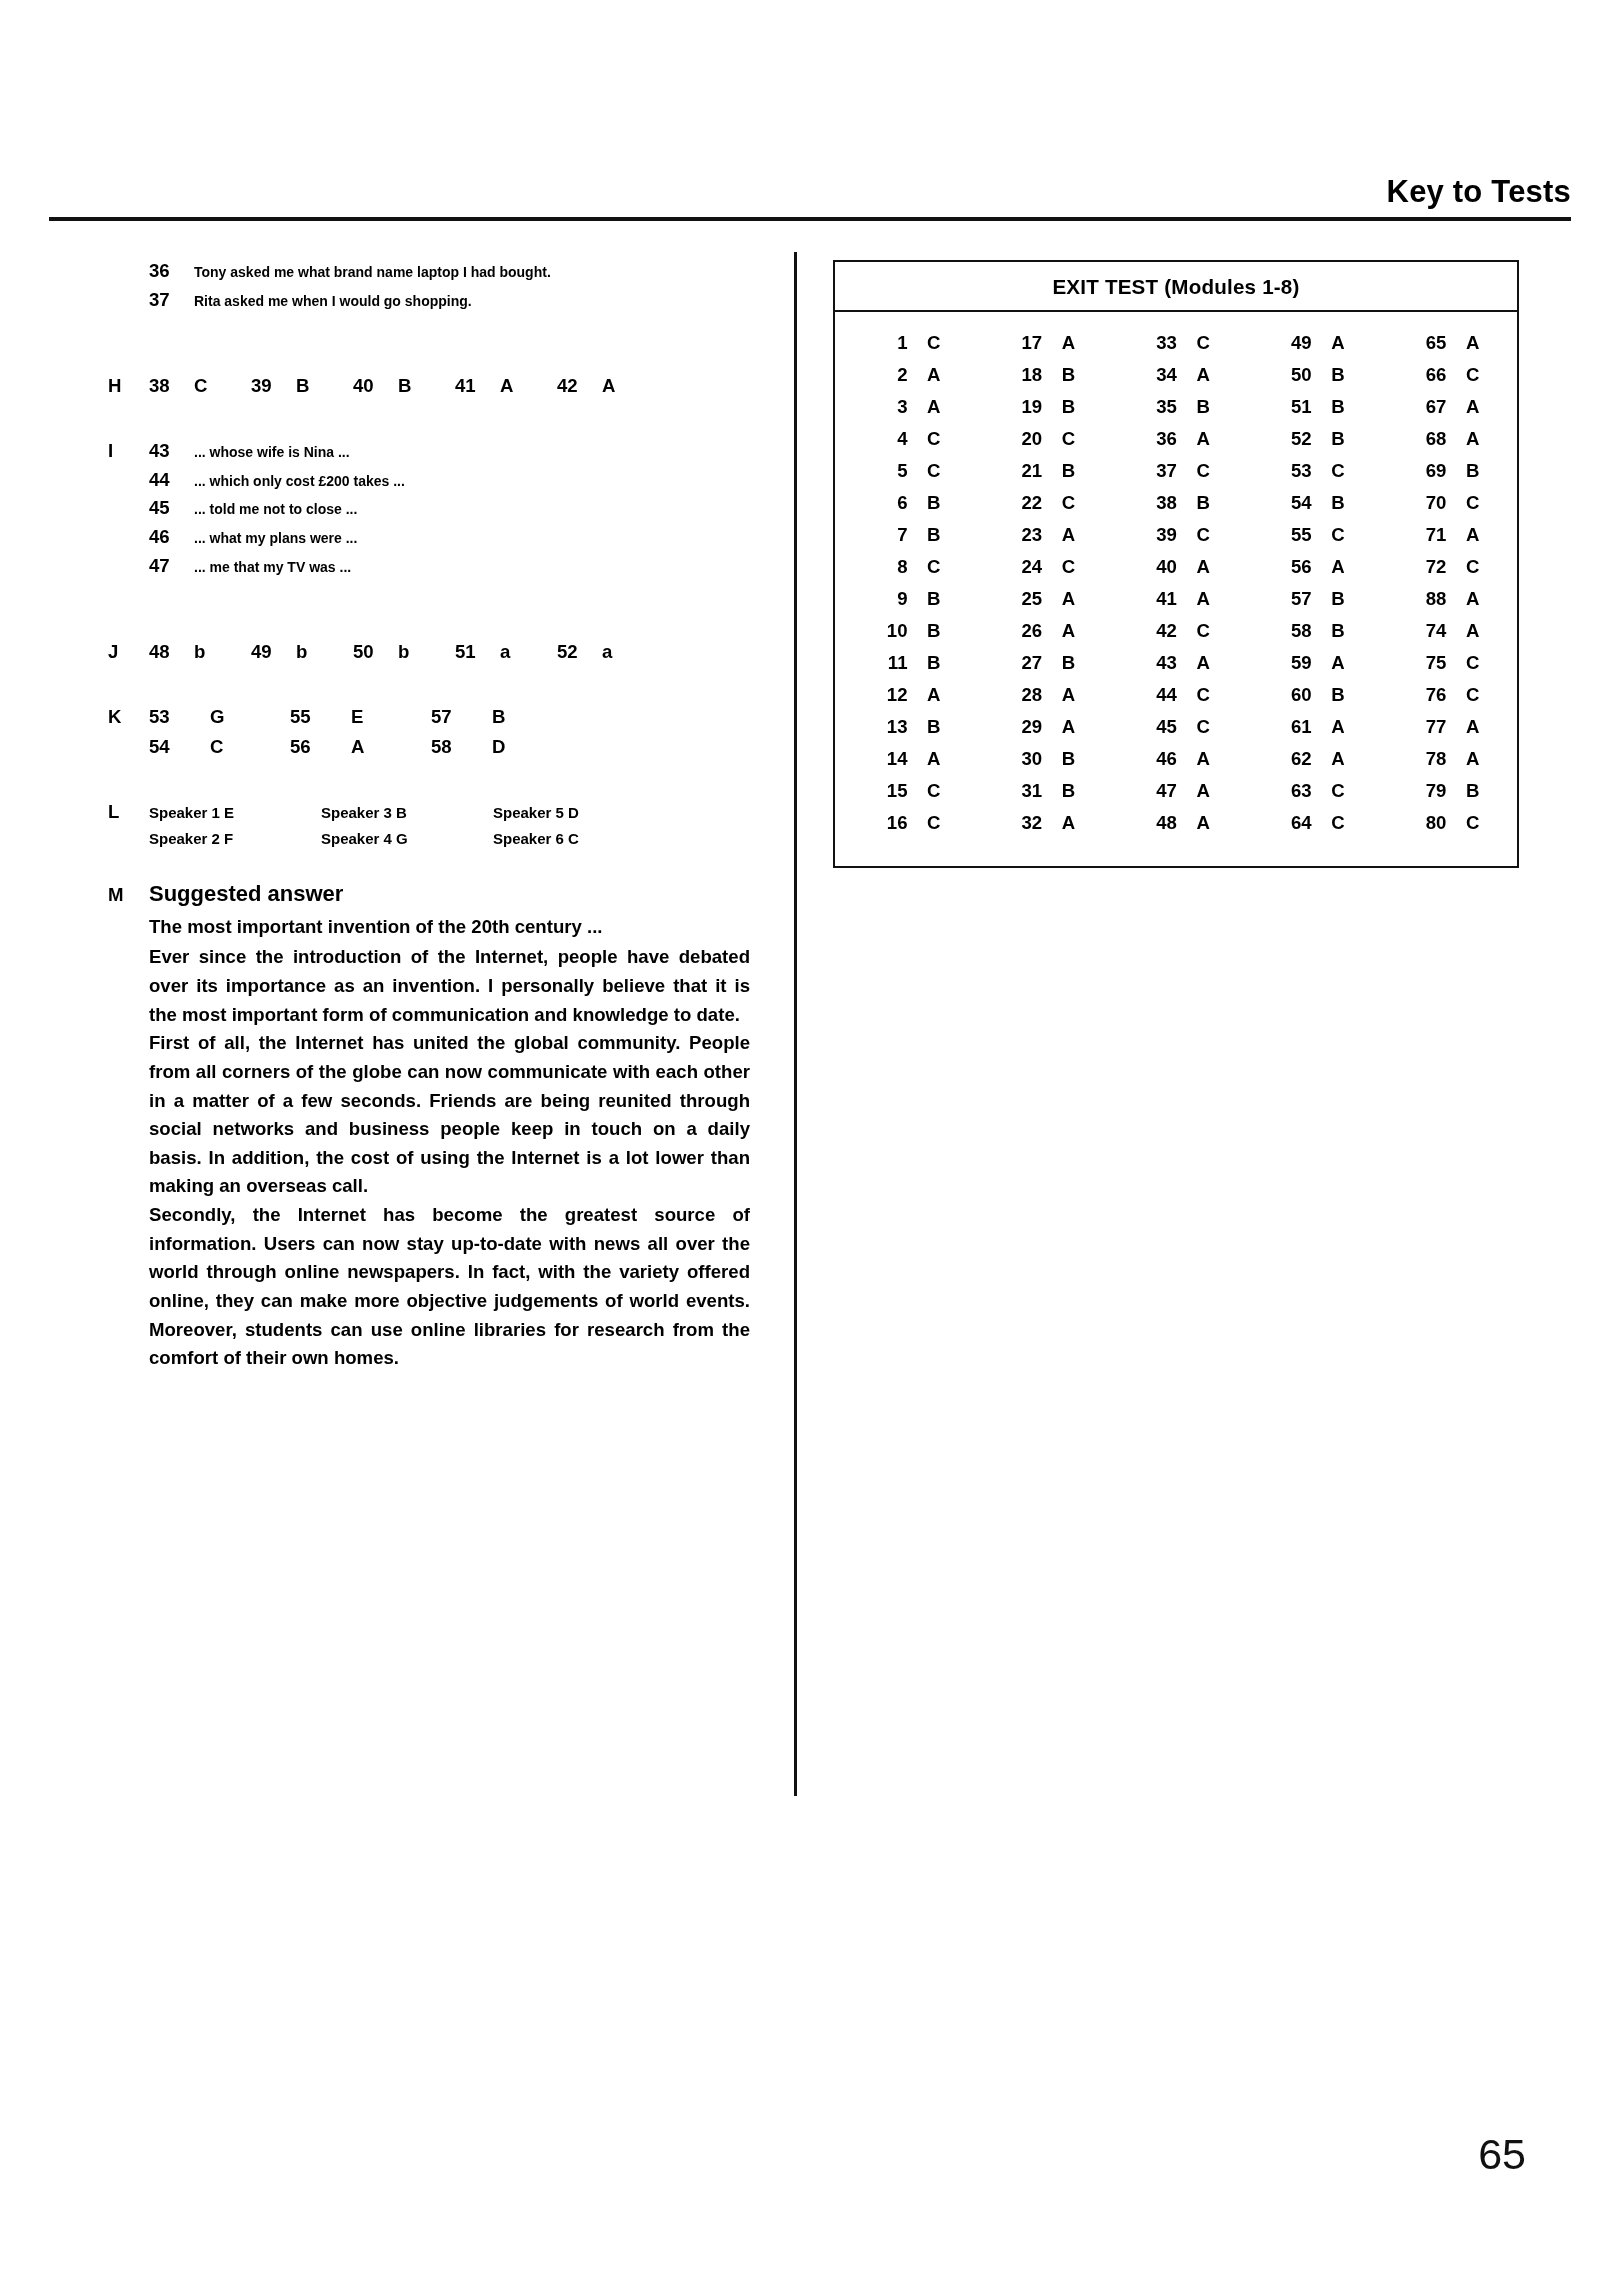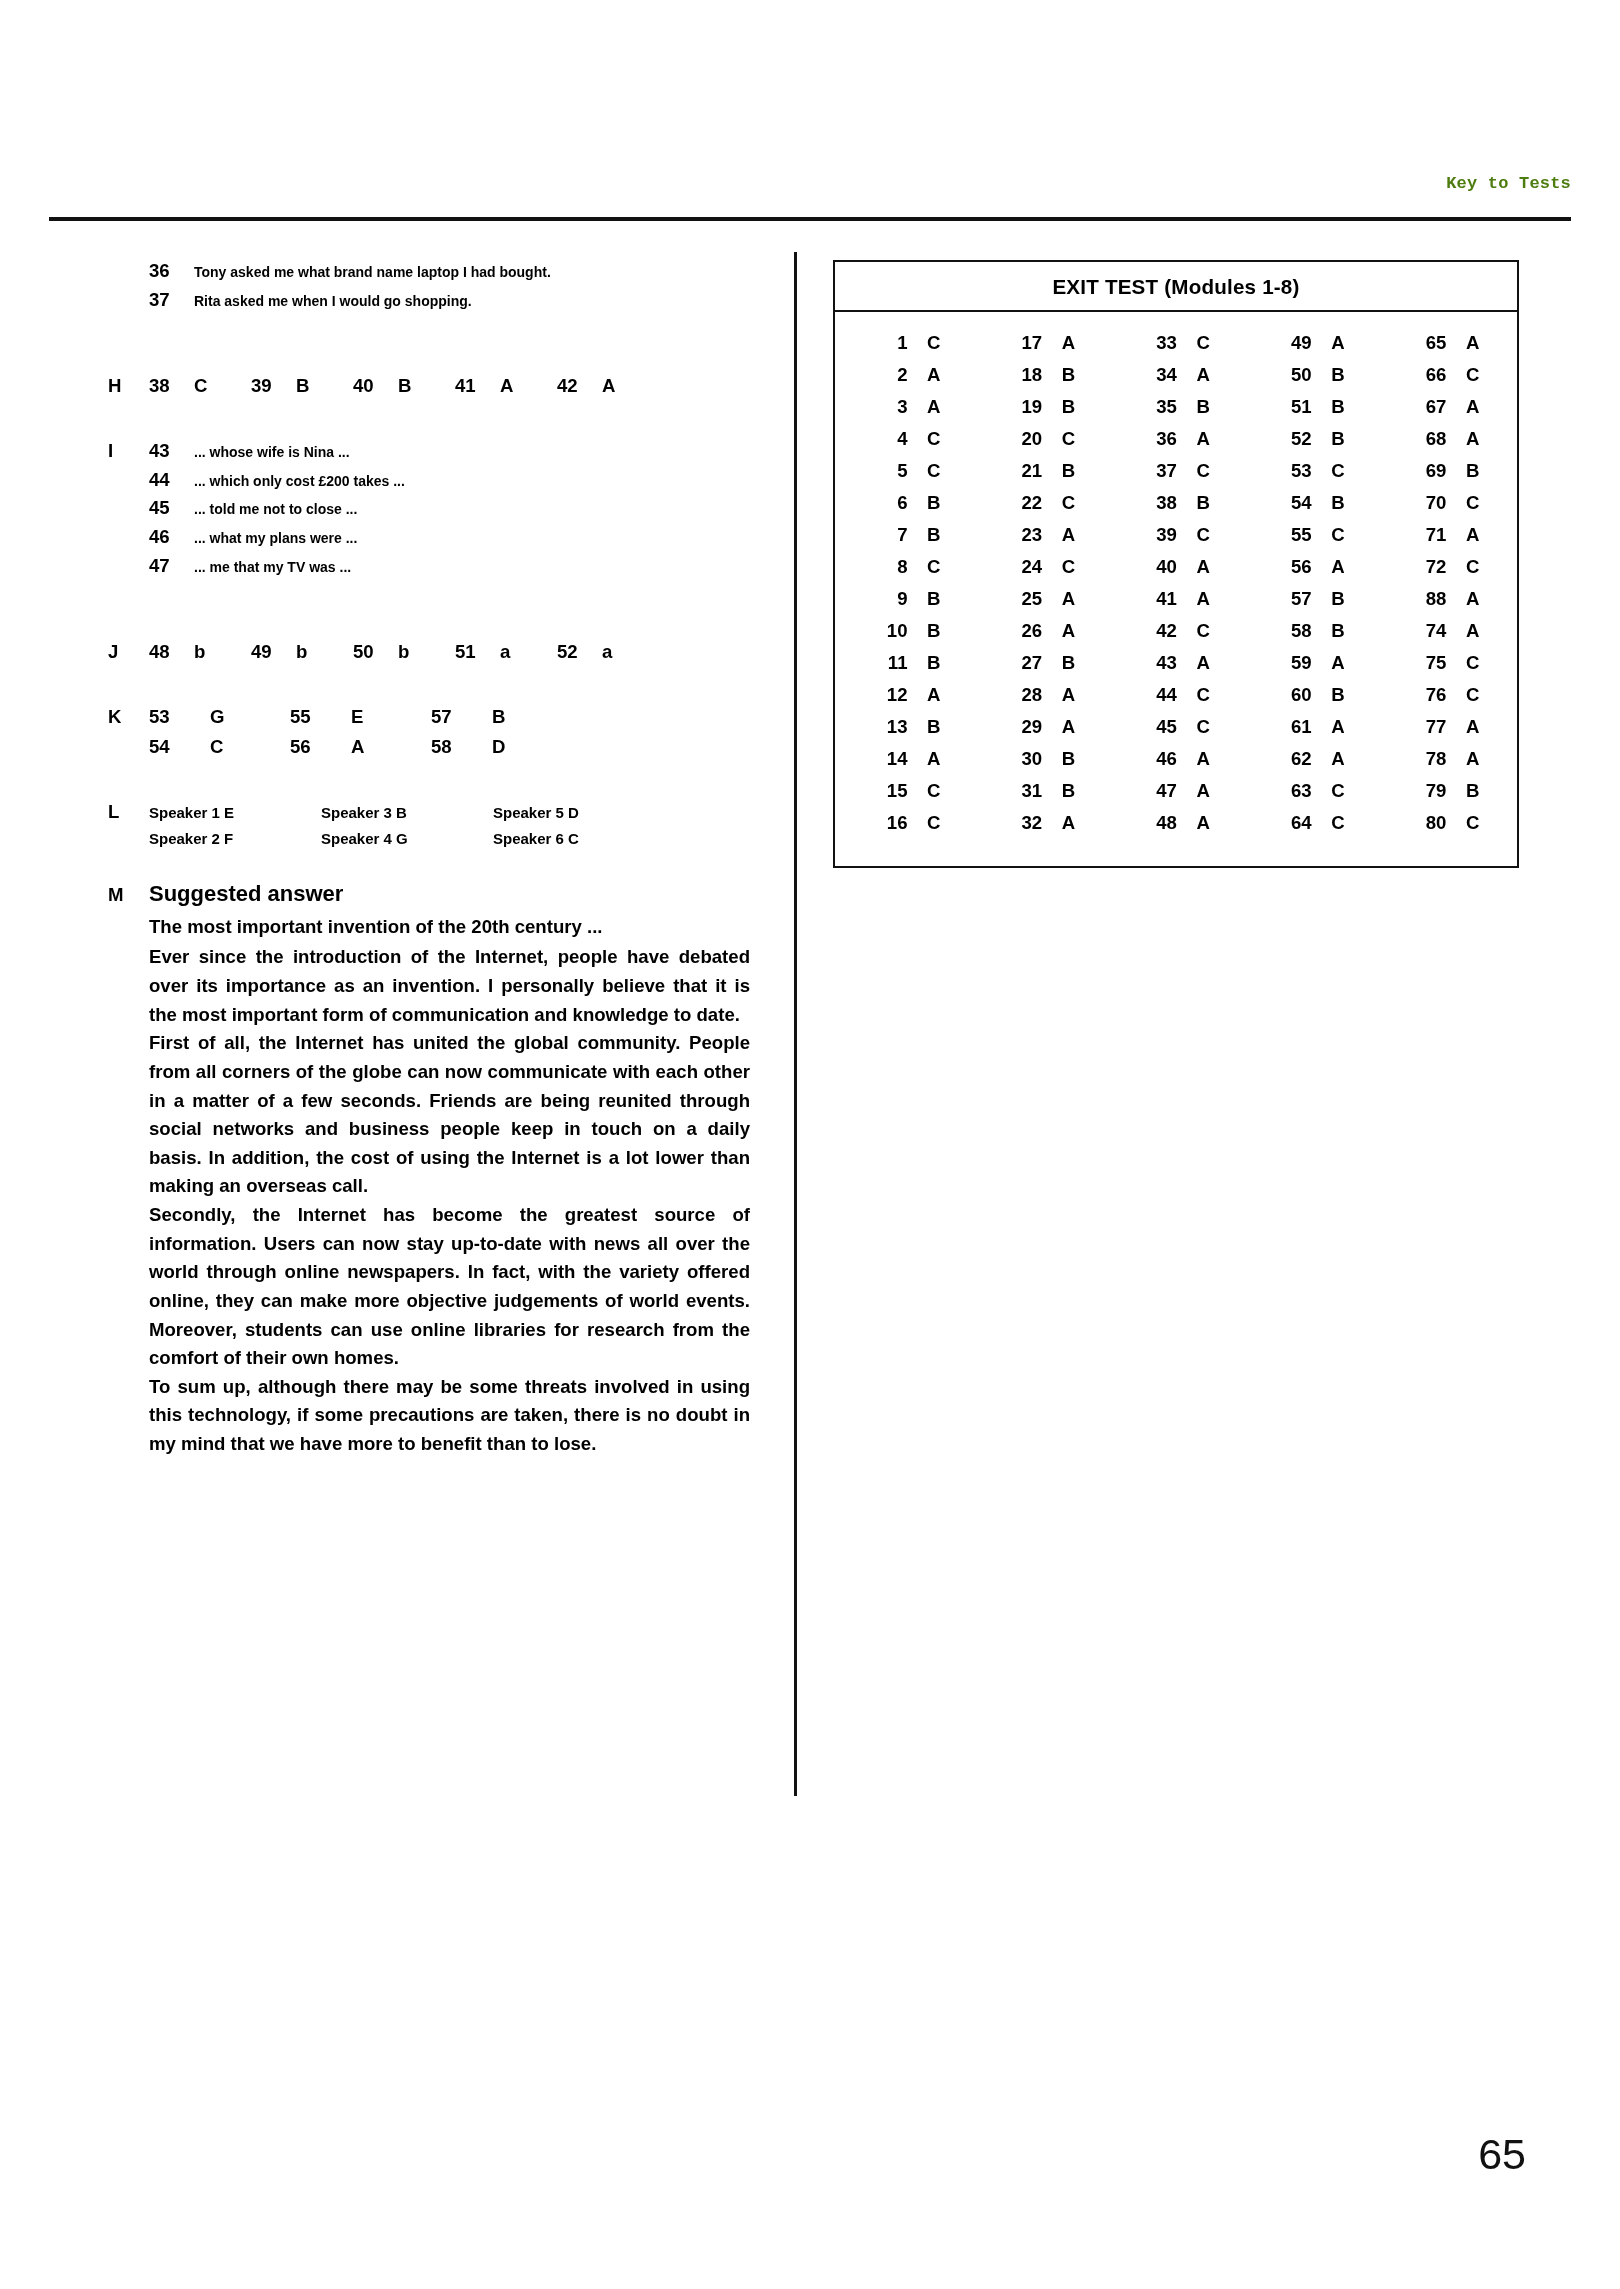--- a/index.html
+++ b/index.html
@@ -25,26 +25,25 @@
     position: absolute;
     top: 174px;
     left: 49px;
     right: 49px;
     height: 45px;
   }
   .header-title {
     position: absolute;
     right: 0;
     top: 0;
-    font-size: 17px;
+    font-size: 31px;
     font-weight: 600;
     letter-spacing: 0.2px;
-    color: #4d7c0f;
+    color: #000000;
     white-space: nowrap;
-    font-family: Liberation Mono, monospace;
   }
   .header-rule {
     position: absolute;
     left: 0;
     right: 0;
     top: 43px;
     height: 3.9px;
     background: #111;
   }
 
@@ -412,21 +411,20 @@
       <div>
         <div class="m-head">
           <span class="sec-letter">M</span>
           <span class="m-head-label">Suggested answer</span>
         </div>
         <div class="m-body">
           <div class="m-title">The most important invention of the 20th century ...</div>
           <p class="m-para">Ever since the introduction of the Internet, people have debated over its importance as an invention. I personally believe that it is the most important form of communication and knowledge to date.</p>
           <p class="m-para">First of all, the Internet has united the global community. People from all corners of the globe can now communicate with each other in a matter of a few seconds. Friends are being reunited through social networks and business people keep in touch on a daily basis. In addition, the cost of using the Internet is a lot lower than making an overseas call.</p>
           <p class="m-para">Secondly, the Internet has become the greatest source of information. Users can now stay up-to-date with news all over the world through online newspapers. In fact, with the variety offered online, they can make more objective judgements of world events. Moreover, students can use online libraries for research from the comfort of their own homes.</p>
-          <p class="m-para">To sum up, although there may be some threats involved in using this technology, if some precautions are taken, there is no doubt in my mind that we have more to benefit than to lose.</p>
         </div>
       </div>
 
     </div>
 
     <div class="col-divider"></div>
 
     <div class="col-right">
       <div class="exit-table">
         <div class="exit-title">EXIT TEST (Modules 1-8)</div>

